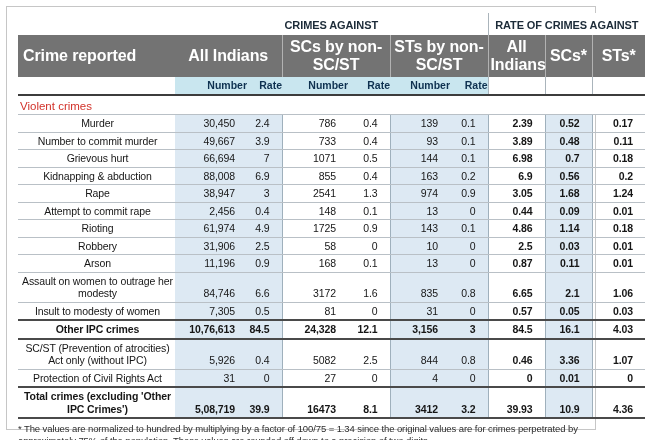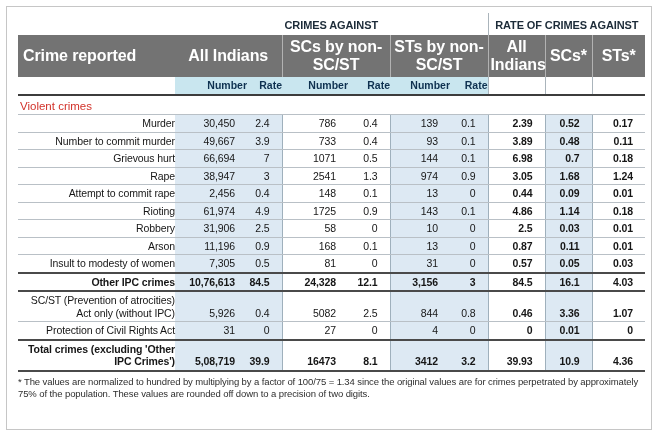--- a/index.html
+++ b/index.html
@@ -1,18 +1,18 @@
 <!DOCTYPE html>
 <html><head>
 <meta charset="utf-8">
 <style>
   * { margin:0; padding:0; box-sizing:border-box; }
   html,body { width:660px; height:440px; background:#ffffff; overflow:hidden;
               font-family:"Liberation Sans", sans-serif; }
-  .frame { position:absolute; left:6px; top:6px; width:646px; height:424px;
+  .frame { position:absolute; left:6px; top:6px; width:590px; height:424px;
            border:1px solid #c6c6c6; background:#ffffff; padding:6px 11px 4px 11px; }
   table.crime-table { border-collapse:collapse; table-layout:fixed; width:627px; }
   col.c-lbl{width:157px;} col.c-ain{width:72px;} col.c-air{width:35px;}
   col.c-scn{width:66px;} col.c-scr{width:42px;} col.c-stn{width:60px;} col.c-str{width:38px;}
   col.c-rai{width:57px;} col.c-rsc{width:47px;} col.c-rst{width:53px;}
   col.shade { background:#dde9f3; }
 
   tr.group-row td { background:#ffffff; text-align:center; vertical-align:bottom;
                     font-weight:bold; font-size:11px; color:#1c2b38; padding:6px 0 4px 0;
                     letter-spacing:-0.1px; }
@@ -26,21 +26,21 @@
   tr.sub-row td { background:#c9e6ef; color:#0e3150; font-weight:bold; font-size:10.5px;
                   text-align:right; padding:2px 0 3px 0; border-bottom:2px solid #3c3c3c; }
   tr.sub-row td.s-lbl, tr.sub-row td.s-blank { background:#ffffff; }
   tr.sub-row td.s-blank { border-left:1px solid #aab4bb; }
 
   tr.section-row td { background:#ffffff; color:#d2322a; font-weight:normal; font-size:11.5px;
                       text-align:left; padding:4px 0 2px 2px; border-bottom:1px solid #b9c0c6; }
 
   tbody.rows td { font-size:10.5px; color:#161616; border-bottom:1px solid #b9c0c6;
                   padding:2px 0; line-height:12.5px; letter-spacing:-0.1px; }
-  tbody.rows td.lbl { text-align:right; padding-left:2px; vertical-align:middle; }
+  tbody.rows td.lbl { text-align:center; padding-left:2px; vertical-align:middle; }
   tbody.rows td.val { text-align:right; vertical-align:bottom; padding-right:12px; }
   tbody.rows td:nth-child(4), tbody.rows td:nth-child(6),
   tbody.rows td:nth-child(8), tbody.rows td:nth-child(9),
   tbody.rows td:nth-child(10) { border-left:1px solid #9fb0bc; }
   tbody.rows td:nth-child(8), tbody.rows td:nth-child(9),
   tbody.rows td:nth-child(10) { font-weight:bold; }
   tbody.rows tr.bold-row td { font-weight:bold;
                               border-top:2px solid #4a4a4a; border-bottom:2px solid #4a4a4a; }
 
   .footnotes { margin-top:4px; }
@@ -126,20 +126,32 @@
     <td class="val">7</td>
     <td class="val">1071</td>
     <td class="val">0.5</td>
     <td class="val">144</td>
     <td class="val">0.1</td>
     <td class="val">6.98</td>
     <td class="val">0.7</td>
     <td class="val">0.18</td>
   </tr>
         <tr>
+    <td class="lbl">Kidnapping &amp; abduction</td>
+    <td class="val">88,008</td>
+    <td class="val">6.9</td>
+    <td class="val">855</td>
+    <td class="val">0.4</td>
+    <td class="val">163</td>
+    <td class="val">0.2</td>
+    <td class="val">6.9</td>
+    <td class="val">0.56</td>
+    <td class="val">0.2</td>
+  </tr>
+        <tr>
     <td class="lbl">Rape</td>
     <td class="val">38,947</td>
     <td class="val">3</td>
     <td class="val">2541</td>
     <td class="val">1.3</td>
     <td class="val">974</td>
     <td class="val">0.9</td>
     <td class="val">3.05</td>
     <td class="val">1.68</td>
     <td class="val">1.24</td>
@@ -184,20 +196,32 @@
     <td class="lbl">Arson</td>
     <td class="val">11,196</td>
     <td class="val">0.9</td>
     <td class="val">168</td>
     <td class="val">0.1</td>
     <td class="val">13</td>
     <td class="val">0</td>
     <td class="val">0.87</td>
     <td class="val">0.11</td>
     <td class="val">0.01</td>
+  </tr>
+        <tr>
+    <td class="lbl">Assault on women to outrage her modesty</td>
+    <td class="val">84,746</td>
+    <td class="val">6.6</td>
+    <td class="val">3172</td>
+    <td class="val">1.6</td>
+    <td class="val">835</td>
+    <td class="val">0.8</td>
+    <td class="val">6.65</td>
+    <td class="val">2.1</td>
+    <td class="val">1.06</td>
   </tr>
         <tr>
     <td class="lbl">Insult to modesty of women</td>
     <td class="val">7,305</td>
     <td class="val">0.5</td>
     <td class="val">81</td>
     <td class="val">0</td>
     <td class="val">31</td>
     <td class="val">0</td>
     <td class="val">0.57</td>

